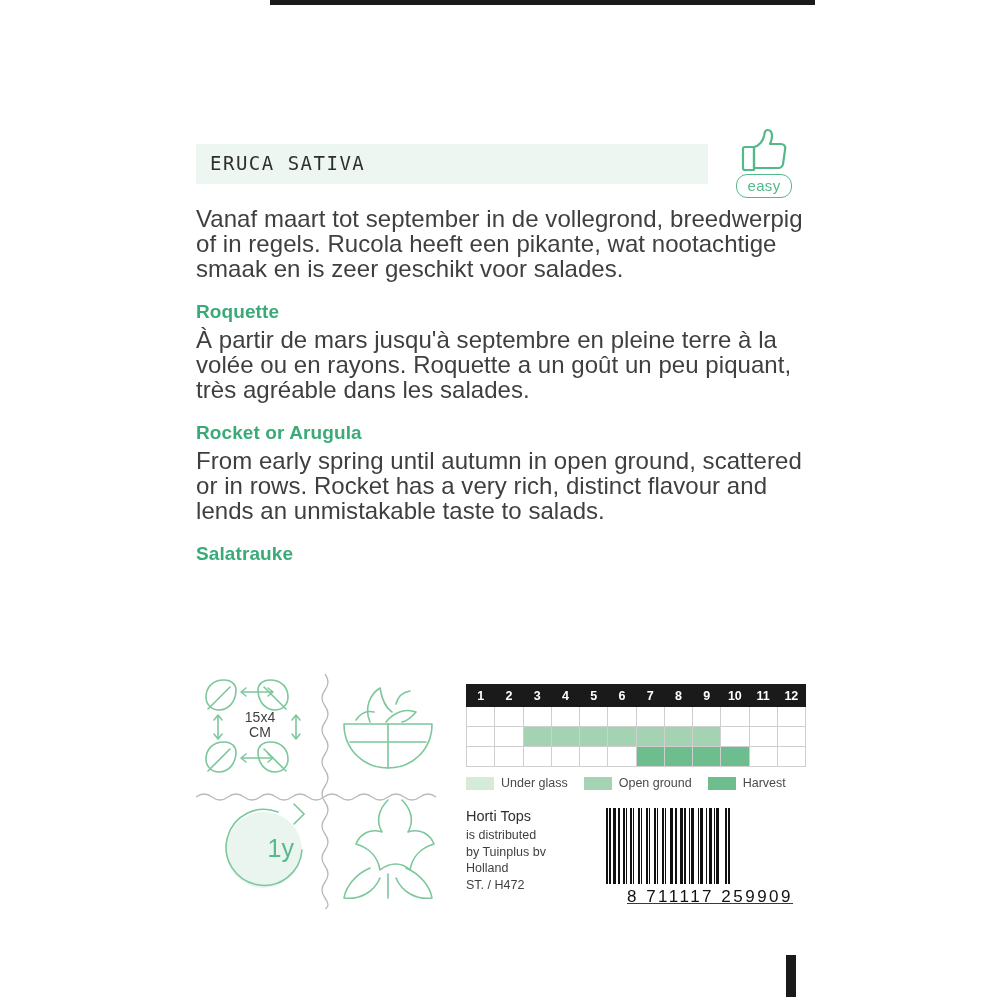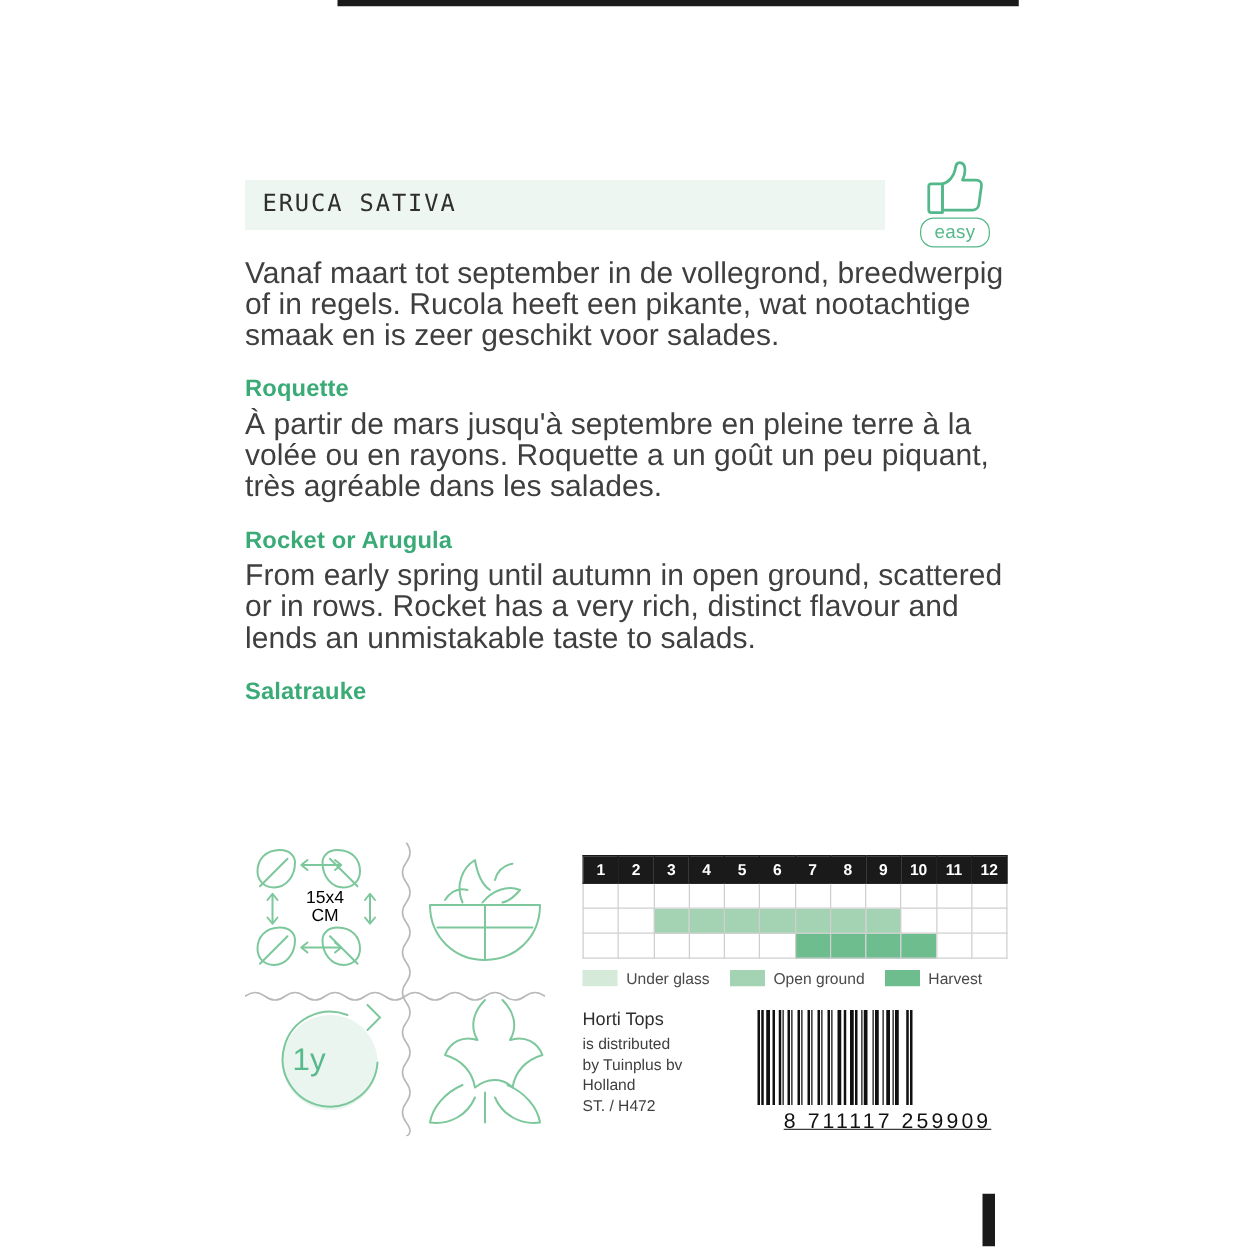--- a/index.html
+++ b/index.html
@@ -133,31 +133,31 @@
     position: absolute;
     left: 0px;
     top: 122px;
   }
 
   .size-label {
     position: absolute;
     left: 44px;
     top: 42px;
     font-size: 14px;
-    color: #000000;
+    color: #404040;
     line-height: 15px;
     text-align: center;
     width: 40px;
   }
   .year-label {
     position: absolute;
     left: 38px;
     top: 38px;
     width: 60px;
-    text-align: left;
+    text-align: right;
     font-size: 25px;
     color: #58b98c;
   }
 
   
   .calendar {
     position: absolute;
     left: 270px;
     top: 16px;
     width: 340px;
@@ -185,21 +185,21 @@
   .c-open  { background: #a3d3b2; }
   .c-harv  { background: #6dbd8e; }
 
   .legend {
     margin-top: 9px;
     display: flex;
     align-items: center;
     font-size: 12.5px;
     color: #4a4a4a;
   }
-  .legend .item { display: flex; margin-right: 16px; }
+  .legend .item { display: flex; align-items: center; margin-right: 16px; }
   .legend .sw {
     width: 28px;
     height: 13px;
     margin-right: 7px;
     display: inline-block;
   }
 
   
   .footer {
     position: absolute;

